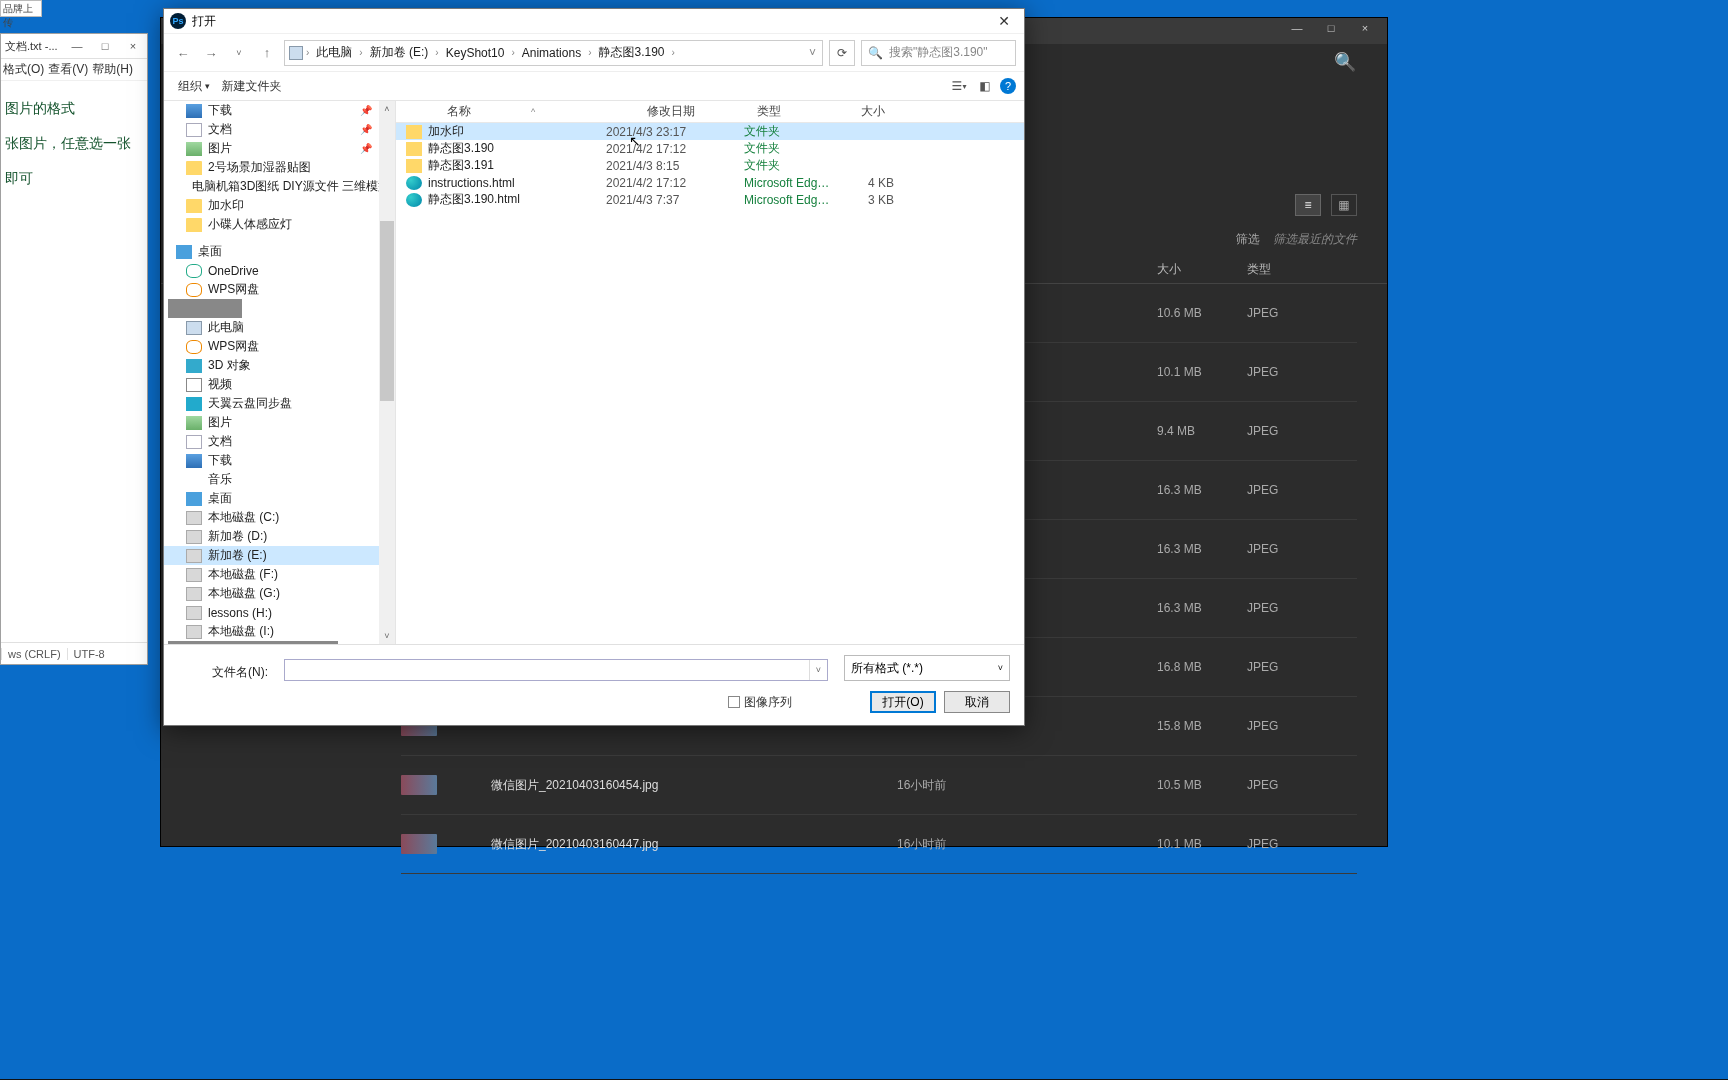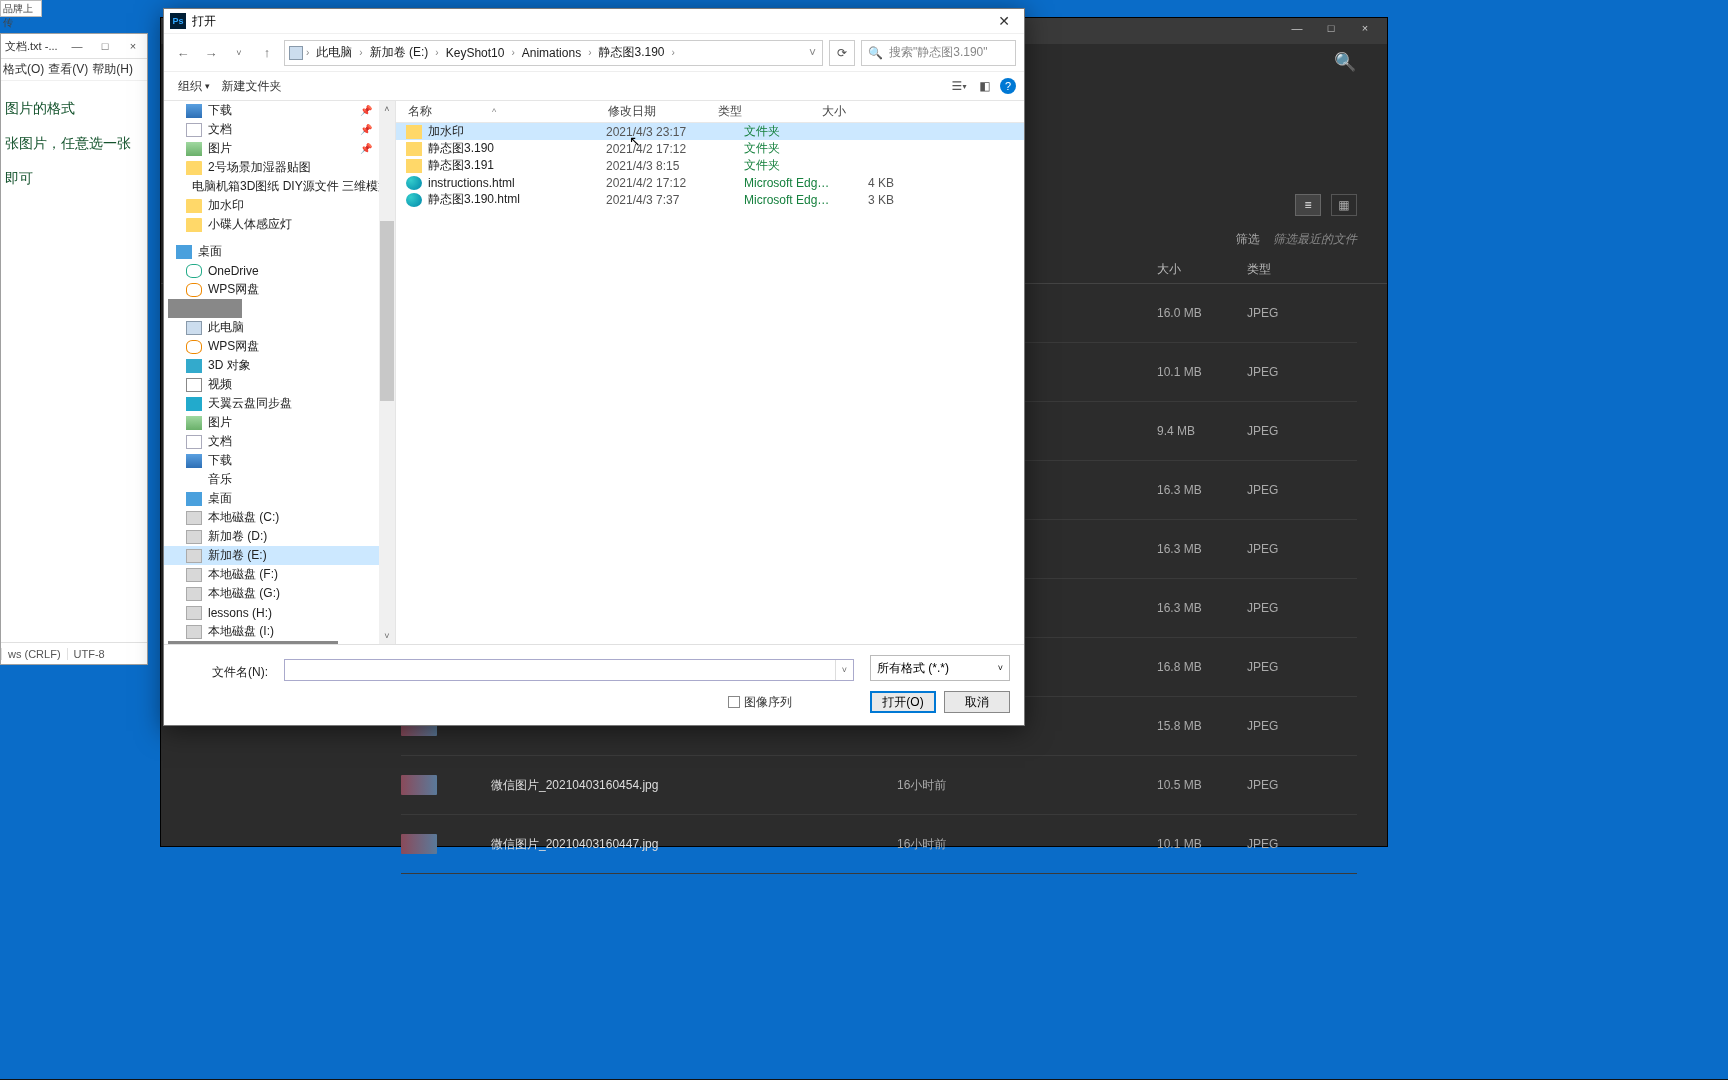--- a/index.html
+++ b/index.html
@@ -33,21 +33,21 @@
 .notepad .npbody { padding:10px 4px; font-size:14px; color:#14532d; line-height:2.5; }
 .notepad .npstatus { position:absolute; bottom:0; height:22px; border-top:1px solid #e0e0e0; width:100%; display:flex; align-items:center; font-size:11px; color:#555; }
 .npstatus .cell { border-left:1px solid #e0e0e0; padding:0 6px; }
 
 
 .toptab { position:absolute; left:0; top:0; width:42px; height:17px; background:#fff; border:1px solid #bbb; font-size:10px; color:#444; padding:1px 2px; }
 
 
 .dlg { position:absolute; left:163px; top:8px; width:862px; height:718px; background:#fff; border:1px solid #777; box-shadow:0 5px 25px rgba(0,0,0,.5); display:flex; flex-direction:column; }
 .dlg .dtitle { height:24px; display:flex; align-items:center; padding-left:6px; font-size:12px; background:#fff; }
-.dtitle .dicon { width:16px; height:16px; background:#001e36; color:#31a8ff; font-size:9px; font-weight:bold; display:flex; align-items:center; justify-content:center; margin-right:6px; border-radius:0; }
+.dtitle .dicon { width:16px; height:16px; background:#001e36; color:#31a8ff; font-size:9px; font-weight:bold; display:flex; align-items:center; justify-content:center; margin-right:6px; border-radius:8px; }
 .dtitle .spacer { flex:1; }
 .dtitle .xbtn { width:40px; height:24px; text-align:center; line-height:24px; font-size:14px; color:#333; }
 
 .dnav { height:38px; display:flex; align-items:center; padding:0 8px; gap:6px; border-top:1px solid #f0f0f0; }
 .dnav .nbtn { width:22px; height:22px; display:flex; align-items:center; justify-content:center; color:#666; font-size:13px; }
 .dnav .crumbs { flex:1; height:26px; border:1px solid #ccc; display:flex; align-items:center; padding-left:4px; font-size:12px; color:#222; }
 .crumbs .seg { padding:0 4px; }
 .crumbs .seg.monitor { width:14px; height:14px; background:#cde; border:1px solid #89a; }
 .crumbs .chev { color:#888; padding:0 3px; font-size:10px; }
 .crumbs .chevend { margin-left:auto; padding:0 6px; color:#888; }
@@ -78,21 +78,21 @@
 .ic-wps { background:#fff; border:1px solid #e80; border-radius:40%; }
 .ic-pc { background:#cde; border:1px solid #89a; }
 .ic-3d { background:#3ac; }
 .ic-vid { background:#fff; border:1px solid #888; }
 .ic-sync { background:#2ac; }
 .ic-music { background:#fff; }
 .ic-disk { background:#d8d8d8; border:1px solid #aaa; }
 .titem .pin { margin-left:auto; margin-right:22px; color:#888; font-size:10px; }
 
 .files { flex:1; display:flex; flex-direction:column; }
-.fhdr { height:22px; display:flex; align-items:center; border-bottom:1px solid #e8e8e8; font-size:12px; color:#444; }
+.fhdr { height:22px; display:flex; align-items:center; border-bottom:1px solid #e8e8e8; font-size:12px; color:#444;padding-left:39px; }
 .fhdr .h { padding-left:12px; }
 .fhdr .h-name { width:200px; display:flex; align-items:center; }
 .fhdr .h-name .sortind { margin-left:60px; font-size:9px; color:#888; }
 .fhdr .h-date { width:110px; }
 .fhdr .h-type { width:90px; }
 .fhdr .h-size { width:60px; text-align:right; padding-right:10px; }
 .flist { flex:1; overflow:auto; }
 .frow { height:17px; display:flex; align-items:center; font-size:12px; color:#222; padding-left:10px; }
 .frow.sel { background:#cce8ff; }
 .frow .ficon { width:16px; height:14px; margin-right:6px; }
@@ -103,21 +103,21 @@
 .frow .c-type { width:90px; color:#15803d; white-space:nowrap; overflow:hidden; text-overflow:ellipsis;margin-left:28px; }
 .frow .c-size { width:60px; text-align:right; color:#555; }
 
 .cursor { position:absolute; left:465px; top:124px; font-size:14px; color:#000; pointer-events:none; z-index:50; }
 
 .dfoot { border-top:1px solid #e0e0e0; padding:10px 14px 12px; }
 .dfoot .row1 { display:flex; align-items:flex-end; gap:16px; margin-bottom:10px; }
 .dfoot .lbl { font-size:12px; color:#222; width:90px; text-align:right; }
 .dfoot .fname-in { flex:1; height:22px; border:1px solid #aac; background:#fff; }
 .dfoot .fname-in .dd { float:right; width:18px; height:20px; border-left:1px solid #ddd; text-align:center; color:#666; font-size:9px; line-height:20px; }
-.dfoot .ftype-sel { width:140px; height:22px; border:1px solid #bbb; display:flex; align-items:center; padding:12px 6px; font-size:12px; justify-content:space-between; }
+.dfoot .ftype-sel { width:166px; height:22px; border:1px solid #bbb; display:flex; align-items:center; padding:12px 6px; font-size:12px; justify-content:space-between; }
 .dfoot .row2 { display:flex; align-items:center; justify-content:flex-end; gap:8px; }
 .dfoot .chk { display:flex; align-items:center; gap:4px; font-size:12px; color:#333; margin-right:70px; }
 .dfoot .chk .box { width:12px; height:12px; border:1px solid #888; }
 .dfoot .btn { width:66px; height:22px; border:1px solid #888; background:#e9e9e9; font-size:12px; display:flex; align-items:center; justify-content:center; }
 .dfoot .btn.primary { border:1px solid #0078d4; box-shadow:inset 0 0 0 1px #0078d4; }
 
 
 .taskbar { position:absolute; left:0; bottom:0; width:1728px; height:1px; background:#111; }
 </style>
 </head>
@@ -150,21 +150,21 @@
   </div>
   <div class="darkcols">
     <span class="c-size">大小</span>
     <span class="c-type">类型</span>
   </div>
   <div class="darklist" id="darklist">
       <div class="drow">
         <span class="thumb"></span>
         <span class="fname"></span>
         <span class="ftime"></span>
-        <span class="fsize">16.0 MB</span>
+        <span class="fsize">10.6 MB</span>
         <span class="ftype">JPEG</span>
       </div>
       <div class="drow">
         <span class="thumb"></span>
         <span class="fname"></span>
         <span class="ftime"></span>
         <span class="fsize">10.1 MB</span>
         <span class="ftype">JPEG</span>
       </div>
       <div class="drow">

